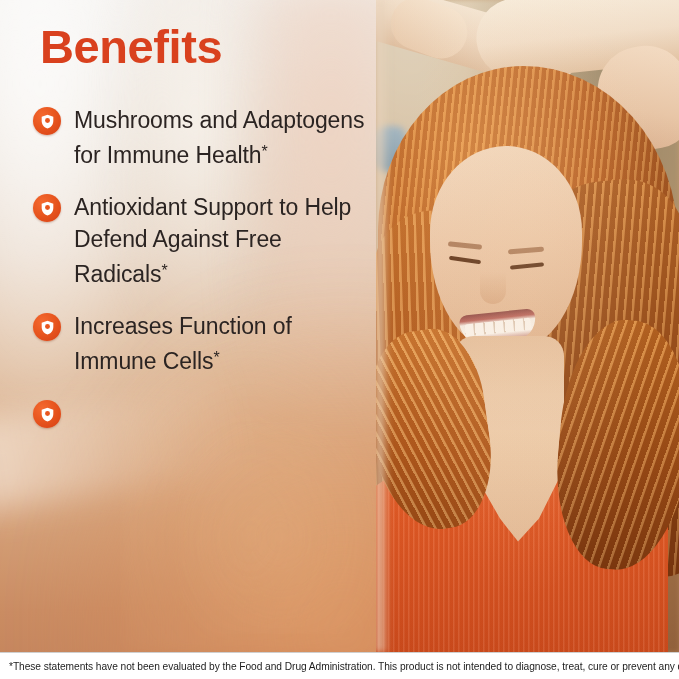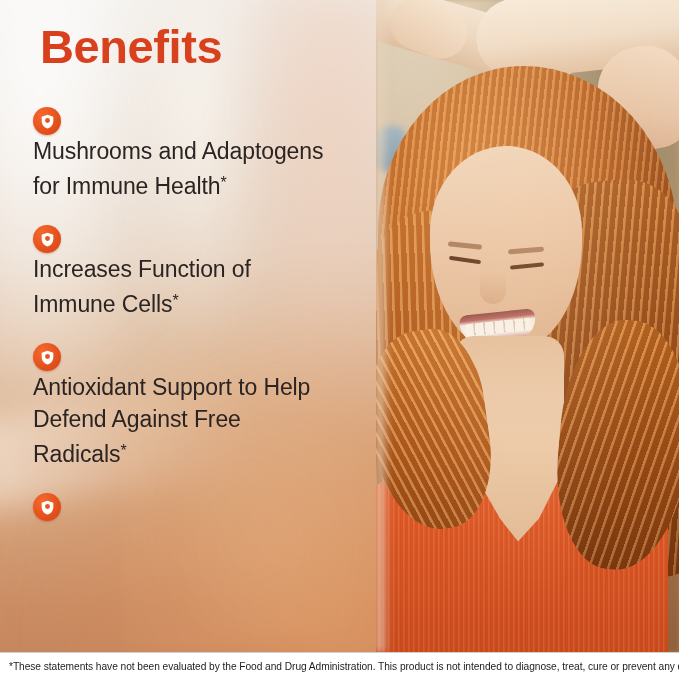--- a/index.html
+++ b/index.html
@@ -167,21 +167,20 @@
     left: 0;
     top: 104px;
     width: 380px;
   }
   .benefit-item {
     position: relative;
     display: flex;
     align-items: flex-start;
     padding-left: 33px;
     margin-bottom: 20px;
-    flex-direction: column;
   }
   .badge {
     flex: 0 0 auto;
     width: 28px;
     height: 28px;
     border-radius: 50%;
     margin-top: 3px;
     margin-right: 13px;
     background: radial-gradient(circle at 34% 30%, #f4692f 0%, #e8561f 46%, #d63f14 100%);
     box-shadow: 0 1px 2px rgba(120,50,20,0.30);
@@ -480,31 +479,31 @@
         <span class="benefit-text"><span>Mushrooms and Adaptogens for Immune Health</span><span class="ast">*</span></span>
       </div>
 
       <div class="benefit-item">
         <span class="badge">
           <svg width="17" height="17" viewBox="0 0 24 24" aria-hidden="true">
             <path d="M12 2.3 L20.2 5.4 V11.4 C20.2 16.6 16.8 20.6 12 22 C7.2 20.6 3.8 16.6 3.8 11.4 V5.4 Z" fill="#ffffff"></path>
             <circle cx="12" cy="10.6" r="3.5" fill="#e8561f"></circle>
           </svg>
         </span>
-        <span class="benefit-text"><span>Increases Function of Immune Cells</span><span class="ast">*</span></span>
+        <span class="benefit-text"><span>Antioxidant Support to Help Defend Against Free Radicals</span><span class="ast">*</span></span>
       </div>
 
       <div class="benefit-item">
         <span class="badge">
           <svg width="17" height="17" viewBox="0 0 24 24" aria-hidden="true">
             <path d="M12 2.3 L20.2 5.4 V11.4 C20.2 16.6 16.8 20.6 12 22 C7.2 20.6 3.8 16.6 3.8 11.4 V5.4 Z" fill="#ffffff"></path>
             <circle cx="12" cy="10.6" r="3.5" fill="#e8561f"></circle>
           </svg>
         </span>
-        <span class="benefit-text"><span>Antioxidant Support to Help Defend Against Free Radicals</span><span class="ast">*</span></span>
+        <span class="benefit-text"><span>Increases Function of Immune Cells</span><span class="ast">*</span></span>
       </div>
 
       <div class="benefit-item">
         <span class="badge">
           <svg width="17" height="17" viewBox="0 0 24 24" aria-hidden="true">
             <path d="M12 2.3 L20.2 5.4 V11.4 C20.2 16.6 16.8 20.6 12 22 C7.2 20.6 3.8 16.6 3.8 11.4 V5.4 Z" fill="#ffffff"></path>
             <circle cx="12" cy="10.6" r="3.5" fill="#e8561f"></circle>
           </svg>
         </span>
       </div>

